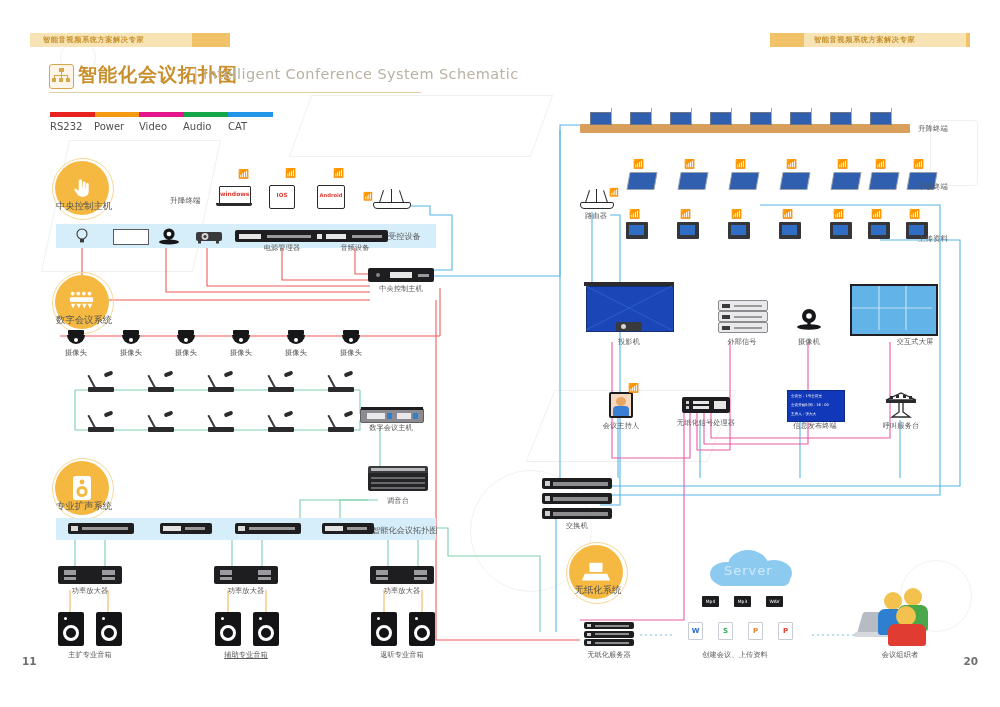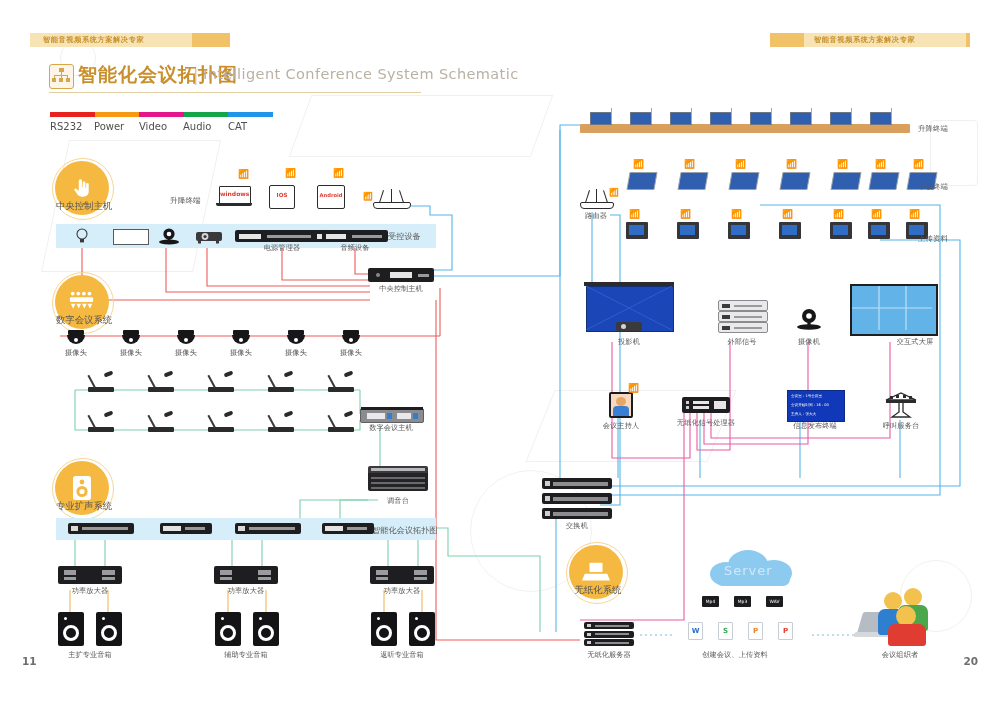--- a/index.html
+++ b/index.html
@@ -491,21 +491,21 @@
 </div>
 <div class="dlabel" style="left:246px;top:586px;">功率放大器</div>
 <div class="spk" style="left:215px;top:612px;width:26px;height:34px;">
   <div class="tw" style="left:6px;top:5px;width:3px;height:3px;"></div>
   <div class="cone" style="left:5px;top:13px;width:10px;height:10px;"></div>
 </div>
 <div class="spk" style="left:253px;top:612px;width:26px;height:34px;">
   <div class="tw" style="left:6px;top:5px;width:3px;height:3px;"></div>
   <div class="cone" style="left:5px;top:13px;width:10px;height:10px;"></div>
 </div>
-<div class="dlabel" style="left:246px;top:650px;">辅助专业音箱</div>
+<div class="dlabel" style="left:246px;top:650px;text-decoration:underline;">辅助专业音箱</div>
 
 <div class="rackbox" style="left:370px;top:566px;width:64px;height:18px;">
   <div class="led" style="left:6px;top:4px;width:12px;height:5px;background:#9b9b9f;"></div>
   <div class="led" style="left:6px;top:11px;width:12px;height:3px;background:#9b9b9f;"></div>
   <div class="led" style="left:44px;top:4px;width:13px;height:5px;background:#9b9b9f;"></div>
   <div class="led" style="left:44px;top:11px;width:13px;height:3px;background:#9b9b9f;"></div>
 </div>
 <div class="dlabel" style="left:402px;top:586px;">功率放大器</div>
 <div class="spk" style="left:371px;top:612px;width:26px;height:34px;">
   <div class="tw" style="left:6px;top:5px;width:3px;height:3px;"></div>

